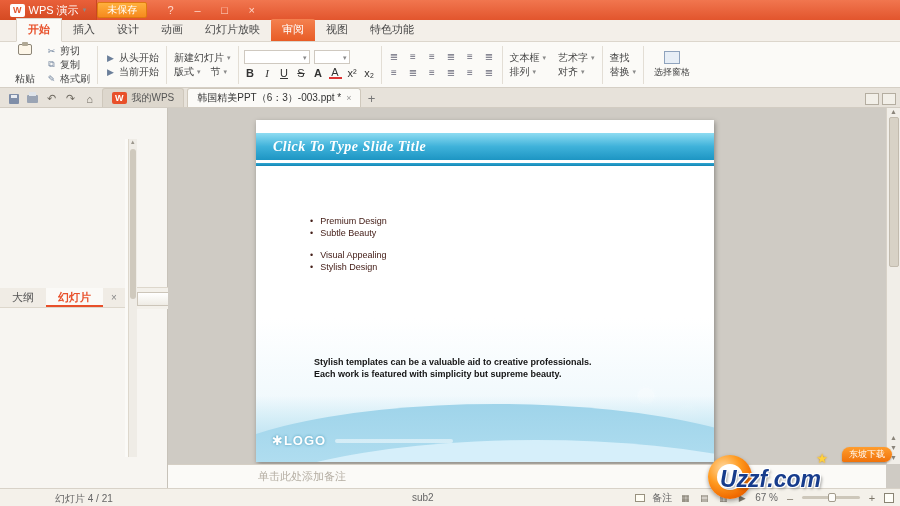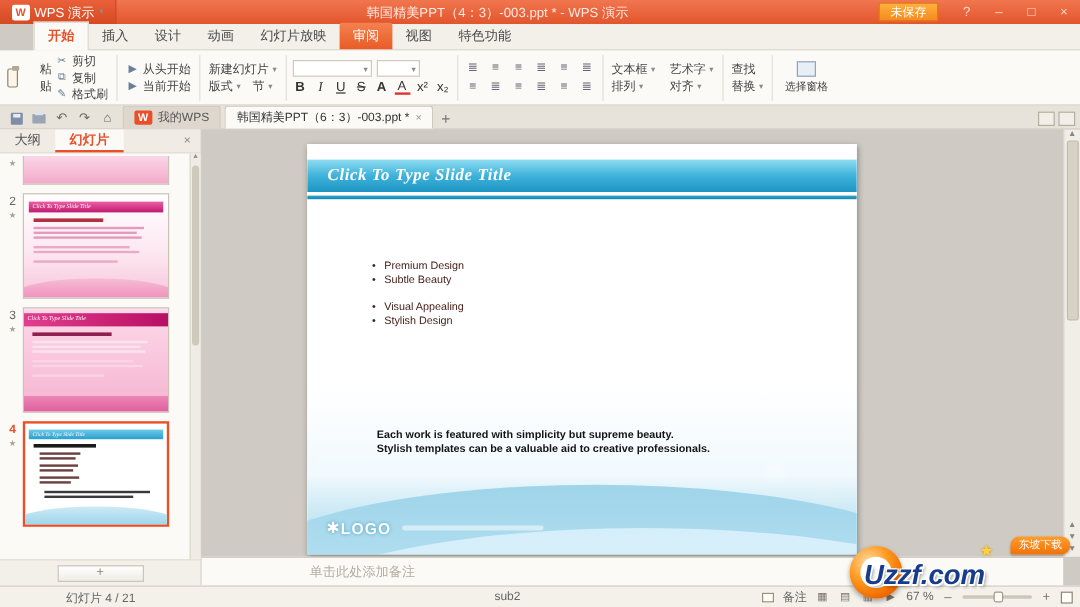--- a/index.html
+++ b/index.html
@@ -11,29 +11,29 @@
   
   .titlebar { height:20px; background:linear-gradient(180deg,#f1764f,#e2552d); display:flex; align-items:center; color:#fff; }
   .app-menu { display:flex; align-items:center; gap:4px; padding:0 10px; height:100%; background:linear-gradient(180deg,#e9603a,#d54a22); border-right:1px solid #c94721; font-size:11px; }
   .wps-logo { background:#fff; color:#e2552d; font-weight:bold; font-size:9px; padding:0 3px; border-radius:2px; height:13px; line-height:13px; }
   .win-title { flex:1; text-align:center; font-size:11px; color:#ffe9e0; white-space:nowrap; overflow:hidden; }
   .tb-right { display:flex; align-items:center; height:100%; }
   .unsaved { background:linear-gradient(180deg,#ffb03c,#f68a1e); color:#fff; font-size:10px; height:16px; padding:0 9px; border-radius:2px; margin-right:10px; border:1px solid #e07a10; }
   .tb-ic { width:27px; height:100%; color:#ffd9cc; font-size:11px; text-align:center; }
 
   
-  .ribbon-tabs { height:22px; background:#f3efe9; display:flex; align-items:flex-end; padding-left:0; border-bottom:1px solid #dcd6cc;margin-left:28px; }
+  .ribbon-tabs { height:22px; background:#f3efe9; display:flex; align-items:flex-end; padding-left:16px; border-bottom:1px solid #dcd6cc; }
   .rtab { padding:3px 11px 4px; font-size:11px; color:#4a4a4a; }
   .rtab.active { background:#fbfaf7; border:1px solid #dcd6cc; border-bottom:1px solid #fbfaf7; color:#e8502a; margin-bottom:-1px; font-weight:bold; }
   .rtab.hot { background:linear-gradient(180deg,#f4814f,#e85c26); color:#fff; border-radius:2px 2px 0 0; }
 
   
   .ribbon-body { height:46px; background:#fbfaf7; border-bottom:1px solid #d5cfc5; display:flex; align-items:center; padding:2px 6px; font-size:10px; color:#444; }
   .rb-sep { width:1px; height:38px; background:#e3ded5; margin:0 5px; flex:none; }
-  .paste-btn { display:flex; flex-direction:row; align-items:center; justify-content:center; width:38px; height:42px; gap:17px; font-size:10px; }
+  .paste-btn { display:flex; flex-direction:column; align-items:center; justify-content:center; width:38px; height:42px; gap:17px; font-size:10px; }
   .clip-ic { width:14px; height:16px; border:1px solid #8c8577; background:#fdf6e8; border-radius:2px; position:relative; }
   .clip-ic::before { content:""; position:absolute; top:-3px; left:3px; width:6px; height:4px; background:#b0a894; border-radius:1px; }
   .rb-col { display:flex; flex-direction:column; justify-content:center; gap:1px; }
   .rb-small { display:flex; align-items:center; gap:3px; font-size:10px; color:#444; height:13px; padding:0 2px; white-space:nowrap; }
   .rb-small .gic { color:#6b7f9a; font-size:9px; width:11px; text-align:center; }
   .caret { font-size:7px; color:#8a8a8a; }
   .combo { width:66px; height:14px; border:1px solid #cfc9c0; background:#fff; position:relative; }
   .combo.sm { width:36px; }
   .combo .caret { position:absolute; right:2px; top:3px; }
   .fontrow { display:flex; align-items:center; gap:4px; height:15px; }
@@ -58,21 +58,21 @@
   .dtab { display:flex; align-items:center; gap:5px; height:19px; padding:0 9px; font-size:10px; color:#555; background:#ddd7cd; border:1px solid #cfc8bc; border-bottom:none; border-radius:3px 3px 0 0; margin-left:3px; white-space:nowrap; }
   .dtab.active { background:#fbfaf7; color:#333; }
   .wtag { background:#e8502a; color:#fff; font-weight:bold; font-size:9px; padding:0 3px; border-radius:2px; line-height:12px; }
   .dtab .x { color:#999; font-size:9px; }
   .newtab { width:20px; height:17px; text-align:center; color:#777; font-size:13px; line-height:16px; }
   .dt-right { margin-left:auto; display:flex; gap:3px; padding-bottom:2px; }
   .dt-ic { width:14px; height:12px; border:1px solid #b4ada0; background:#f2efe8; }
 
   
   .workspace { display:flex; height:380px; }
-  .left-panel { width:168px; background:#f7f5f1; border-right:1px solid #c7c2b9; display:flex; flex-direction:column; flex:none; }
+  .left-panel { width:168px; background:#f7f5f1; border-right:1px solid #c7c2b9; display:flex; flex-direction:row; flex:none;align-items:center; }
   .panel-tabs { height:20px; display:flex; align-items:center; background:#f0ece5; border-bottom:1px solid #ddd7cc; font-size:11px; flex:none; }
   .ptab { padding:0 12px; height:100%; line-height:19px; color:#555; }
   .ptab.active { background:#fbfaf7; color:#e8502a; border-bottom:2px solid #e8502a; font-weight:bold; }
   .panel-close { margin-left:auto; padding:0 8px; color:#888; font-size:10px; }
   .thumbs { flex:1; background:#fbfaf7; padding:2px 10px 0 2px; position:relative; overflow:hidden; }
   .thumb-row { display:flex; margin-bottom:7px; }
   .tnum-col { width:17px; display:flex; flex-direction:column; align-items:center; padding-top:2px; gap:2px; flex:none; }
   .tnum { font-size:10px; color:#666; }
   .tnum.cur { color:#e8502a; font-weight:bold; }
   .tstar { font-size:7px; color:#a8a094; }
@@ -168,21 +168,20 @@
 <body>
 
 <div class="app">
 
   <div class="titlebar">
     <div class="app-menu">
       <span class="wps-logo">W</span>
       <span>WPS 演示</span>
       <span class="caret">▾</span>
     </div>
-    <div class="win-title">韩国精美PPT（4：3）-003.ppt * - WPS 演示</div>
     <div class="tb-right">
       <button class="unsaved">未保存</button>
       <button class="tb-ic">?</button>
       <button class="tb-ic">–</button>
       <button class="tb-ic">□</button>
       <button class="tb-ic">×</button>
     </div>
   </div>
 
   <div class="ribbon-tabs">
@@ -438,22 +437,22 @@
           <ul>
             <li>
                 <span>Visual Appealing</span>
               </li>
             <li>
                 <span>Stylish Design</span>
               </li>
           </ul>
         </div>
         <div class="slide-foot">
+          <div>Stylish templates can be a valuable aid to creative professionals.</div>
           <div>Each work is featured with simplicity but supreme beauty.</div>
-          <div>Stylish templates can be a valuable aid to creative professionals.</div>
         </div>
         <div class="sp" style="left:300px;top:292px;width:6px;height:6px;"></div>
         <div class="sp" style="left:331px;top:310px;width:3px;height:3px;"></div>
         <div class="sp" style="left:356px;top:296px;width:4px;height:4px;"></div>
         <div class="sp" style="left:390px;top:318px;width:3px;height:3px;"></div>
         <div class="sp" style="left:414px;top:300px;width:5px;height:5px;"></div>
         <div class="sp" style="left:436px;top:328px;width:3px;height:3px;"></div>
         <div class="sp" style="left:302px;top:330px;width:3px;height:3px;"></div>
         <div class="sp" style="left:352px;top:336px;width:3px;height:3px;"></div>
         <div class="sp" style="left:382px;top:268px;width:16px;height:16px;opacity:.25;"></div>

